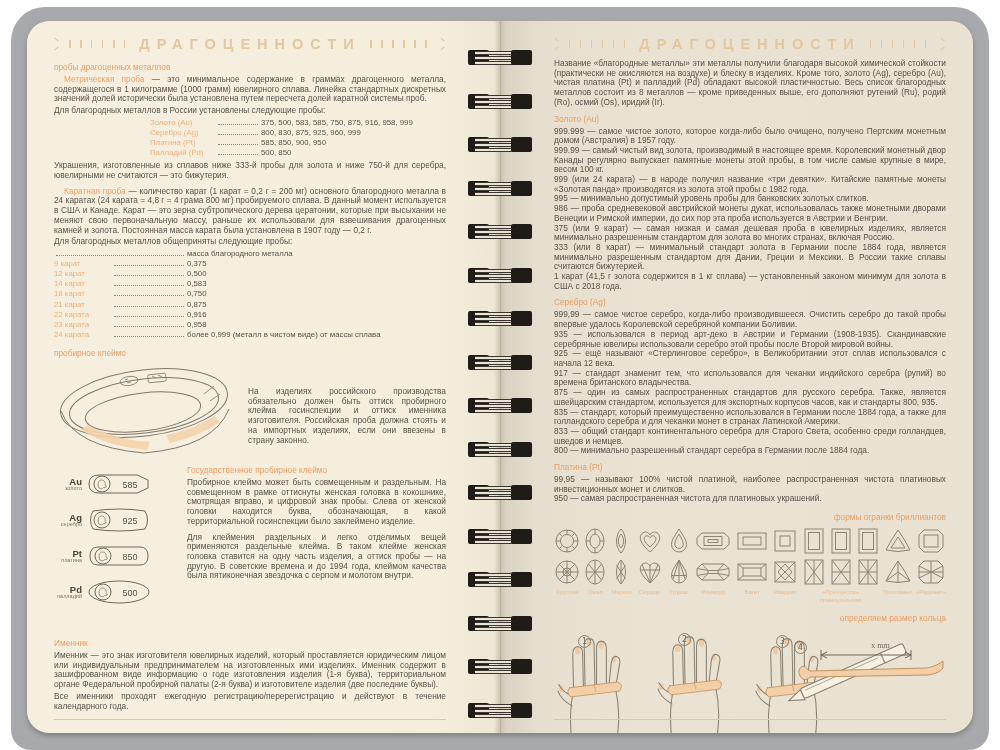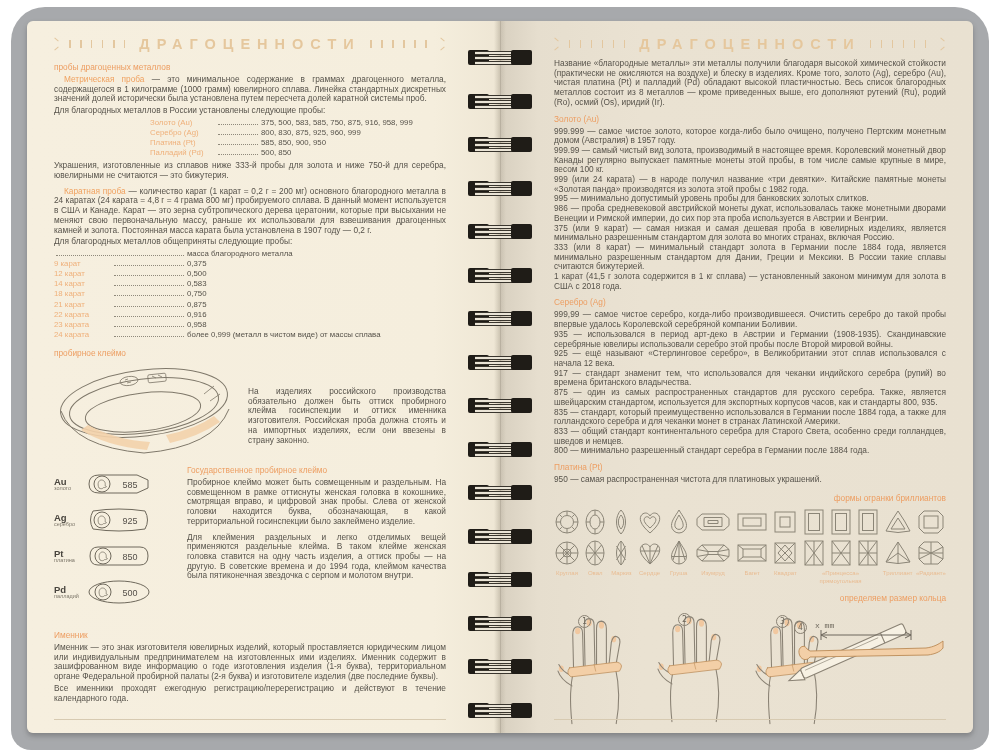--- a/index.html
+++ b/index.html
@@ -1,19 +1,19 @@
 <!DOCTYPE html>
 <html><head>
 <meta charset="utf-8">
 <style>
   *{margin:0;padding:0;box-sizing:border-box}
   html,body{width:1000px;height:750px}
   body{position:relative;background:#fff;font-family:"Liberation Sans",sans-serif;overflow:hidden}
   .cover{position:absolute;left:11px;right:11px;top:7px;bottom:0;background:#a7a9ac;border-radius:34px 34px 20px 20px}
-  .page{position:absolute;left:27px;right:27px;top:21px;bottom:17px;border-radius:6px;display:flex;overflow:hidden;z-index:1;box-shadow:0 3px 5px rgba(60,60,60,.35)}
+  .page{position:absolute;left:27px;right:27px;top:21px;bottom:17px;border-radius:22px;display:flex;overflow:hidden;z-index:1;box-shadow:0 3px 5px rgba(60,60,60,.35)}
   .leaf{width:50%;position:relative}
   .leaf-left{background:linear-gradient(90deg,#f6efdf 0,#f5eedd 86%,#eee6d4 100%);padding:13px 54px 26px 27px}
   .leaf-right{background:linear-gradient(90deg,#d8d0c0 0,#e6dece 8%,#eae2d2 30%,#e9e1d1 100%);padding:13px 27px 26px 54px}
   .seam{position:absolute;left:calc(50% - 6px);top:0;bottom:0;width:12px;background:linear-gradient(90deg,rgba(100,90,70,0),rgba(100,90,70,.22) 46%,rgba(80,70,55,.3) 50%,rgba(100,90,70,.1) 62%,rgba(100,90,70,0));z-index:2}
   .binding{position:absolute;left:0;top:0;width:1000px;height:750px;z-index:5;pointer-events:none}
   .ring{position:absolute;left:468px;width:64px;height:15px}
   .ring .wires{position:absolute;left:7px;right:7px;top:0;bottom:0;background:repeating-linear-gradient(to bottom,transparent 0 1px,#3a362e 1px 2px,#eae4d6 2px 4px,#3a362e 4px 5px)}
   .ring .tab{position:absolute;top:0;width:21px;height:15px;background:#1f1c17;border-radius:2px}
   .ring .tl{left:0}.ring .tr{right:0}
   
@@ -40,21 +40,21 @@
   .dval{white-space:nowrap}
   .metric{margin-left:96px}.metric .dlbl{width:66px}.metric .dleader{width:40px}
   .carat{}.carat .dlbl{width:58px}.carat .dleader{width:70px}
   .carat .nolab .dlbl{width:0}.carat .nolab .dleader{width:128px}
   
   .hrow{display:flex;gap:12px;align-items:flex-start;margin-top:2px}
   .hrow .para{margin-top:26px}
   .cols{display:flex;gap:13px;align-items:flex-start}
   .col-stamps{width:120px;flex:none;padding-top:5px}
   .stamp{display:flex;align-items:center;margin-bottom:8px}
-  .ssym{width:28px;flex:none;text-align:left;margin-right:2px;line-height:1}
+  .ssym{width:28px;flex:none;text-align:right;margin-right:2px;line-height:1}
   .ssym b{display:block;font-size:9.5px;color:#49453e}
   .ssym i{display:block;font-style:normal;font-size:5.5px;color:#7d776a}
   .stamp svg,.ringart svg,.kvpb svg{display:block}
   .imn{margin-top:8px}
   .frule{position:absolute;bottom:13px;border-top:1px solid #d7cab1}
   .fl{left:27px;right:54px}.fr{left:54px;right:27px}
   
   .cuts{display:flex;justify-content:space-between;align-items:flex-start;margin-top:5px}
   .cut{display:flex;flex-direction:column;align-items:center}
   .cut svg{stroke:#8b8577;fill:none;stroke-width:1;display:block}
@@ -63,21 +63,21 @@
   .prow{display:flex;gap:3px}
   
   .rguide{position:relative;height:148px;margin-top:2px;font-size:0}
   .handsvg{position:absolute;left:-4px;top:2px}
   .circ{position:absolute;width:13px;height:13px;border:1px solid #8a8274;border-radius:50%;color:#6d675c;font-size:8px;display:flex;align-items:center;justify-content:center;background:transparent;font-family:"DejaVu Sans Mono",monospace}
   .c1{left:24px;top:10px}.c2{left:124px;top:8px}.c3{left:222px;top:10px}
   .measure{position:absolute;right:0;top:16px;width:152px}
   .c4{position:static;display:inline-flex;flex:none}
   .xrow{display:flex;align-items:flex-start;gap:8px}
   .xcol{flex:1}
-  .xmm{font-family:Liberation Mono, monospace;font-size:8px;color:#6d675c;text-align:left;display:block}
+  .xmm{font-family:Liberation Serif, serif;font-size:8px;color:#6d675c;text-align:center;display:block}
   svg text{font-family:"Liberation Sans",sans-serif}
 </style>
 </head>
 <body>
 
 <div class="cover"></div>
 
 <div class="page">
 
   <div class="leaf leaf-left">
@@ -274,21 +274,21 @@
       </div>
       <div style="flex:1">
         <div class="slabel" style="margin-top:0">Государственное пробирное клеймо</div>
         <p class="para">Пробирное клеймо может быть совмещенным и раздельным. На совмещенном в рамке оттиснуты женская головка в кокошнике, смотрящая вправо, и цифровой знак пробы. Слева от женской головки находится буква, обозначающая, в какой территориальной госинспекции было заклеймено изделие.</p>
         <p class="para mt">Для клеймения раздельных и легко отделимых вещей применяются раздельные клейма. В таком клейме женская головка ставится на одну часть изделия, а оттиск пробы — на другую. В советские времена и до 1994 года, клеймом качества была пятиконечная звездочка с серпом и молотом внутри.</p>
       </div>
     </div>
 
     <div class="cols imn">
       <div style="flex:1">
-        <div class="slabel" style="margin-top:8px">Именник</div>
+        <div class="slabel" style="margin-top:16px">Именник</div>
         <p class="para">Именник — это знак изготовителя ювелирных изделий, который проставляется юридическим лицом или индивидуальным предпринимателем на изготовленных ими изделиях. Именник содержит в зашифрованном виде информацию о годе изготовления изделия (1-я буква), территориальном органе Федеральной пробирной палаты (2-я буква) и изготовителе изделия (две последние буквы).</p>
         <p class="para">Все именники проходят ежегодную регистрацию/перерегистрацию и действуют в течение календарного года.</p>
       </div>
     </div>
 
     <div class="frule fl"></div>
   </div>
 
   <div class="leaf leaf-right">
     <div class="phead">
@@ -323,20 +323,21 @@
         <p class="para">917 — стандарт знаменит тем, что использовался для чеканки индийского серебра (рупий) во времена британского владычества.</p>
         <p class="para">875 — один из самых распространенных стандартов для русского серебра. Также, является швейцарским стандартом, используется для экспортных корпусов часов, как и стандарты 800, 935.</p>
         <p class="para">835 — стандарт, который преимущественно использовался в Германии после 1884 года, а также для голландского серебра и для чеканки монет в странах Латинской Америки.</p>
         <p class="para">833 — общий стандарт континентального серебра для Старого Света, особенно среди голландцев, шведов и немцев.</p>
         <p class="para">800 — минимально разрешенный стандарт серебра в Германии после 1884 года.</p>
       </div>
 
     <div class="slabel" style="margin-top:6px">Платина (Pt)</div>
     <div class="plist">
 
+    <p class="para">99,95 — называют 100% чистой платиной, наиболее распространенная чистота платиновых инвестиционных монет и слитков.</p>
         <p class="para">950 — самая распространенная чистота для платиновых украшений.</p>
       </div>
 
     <div class="slabel r">формы огранки бриллиантов</div>
 
     <div class="cuts">
       <div class="cut">
         <svg width="26" height="28">
             <circle cx="13" cy="14" r="11"></circle>
             <circle cx="13" cy="14" r="6.5"></circle>

